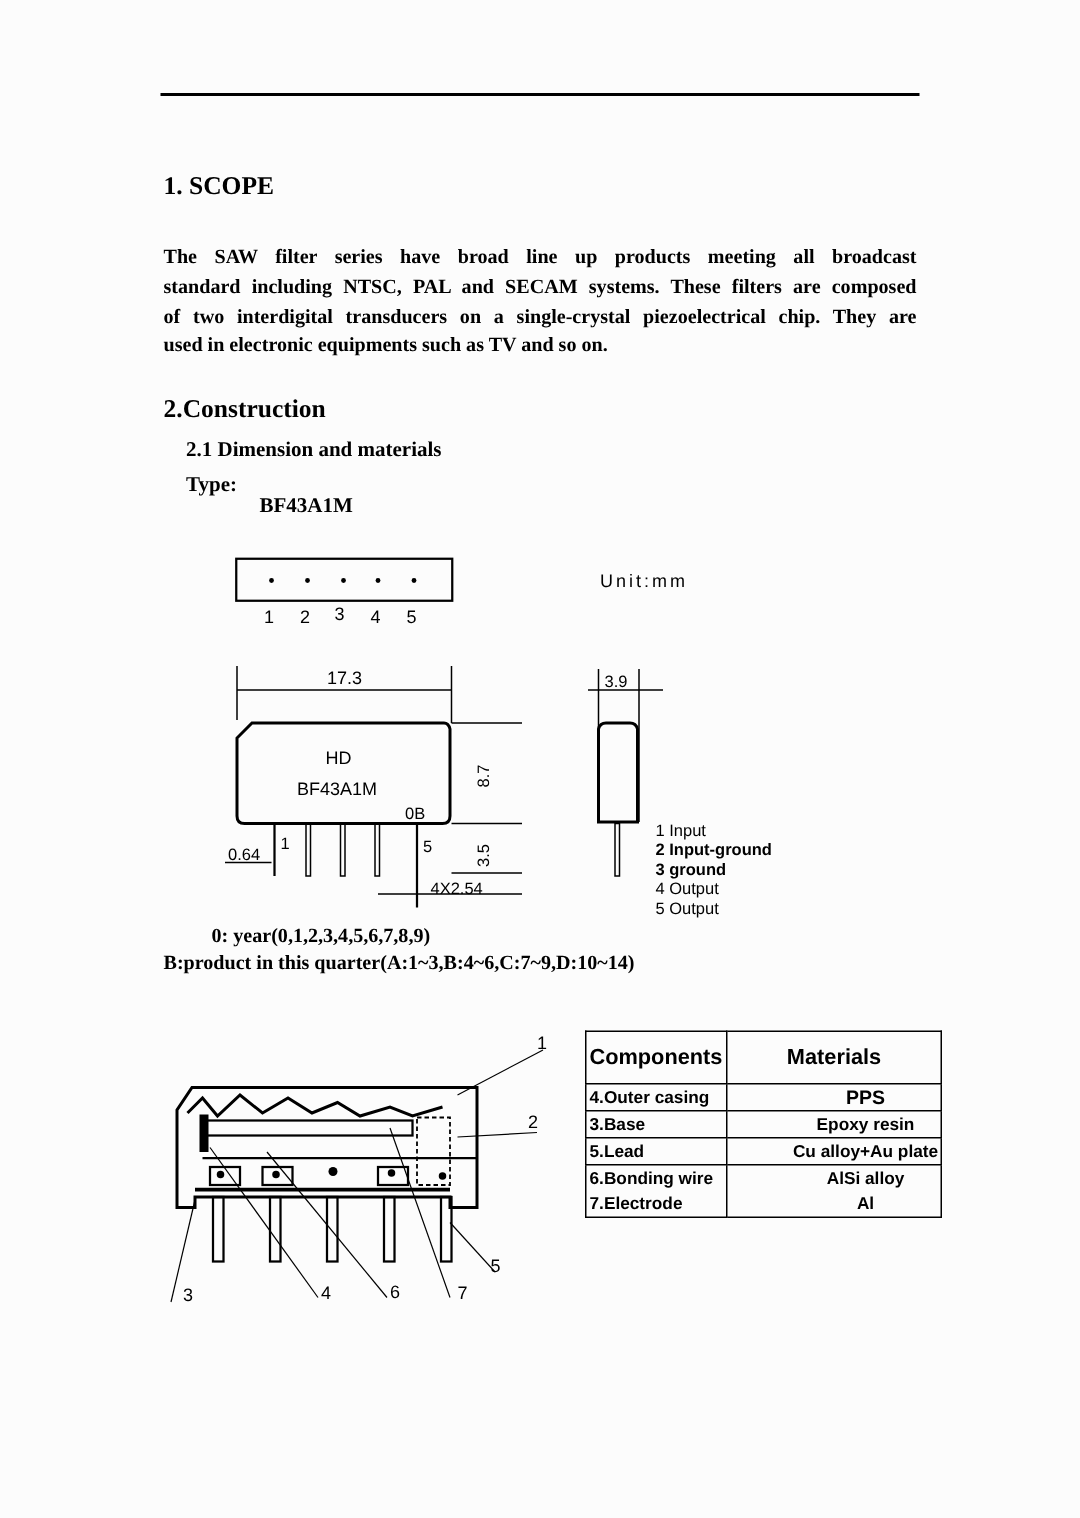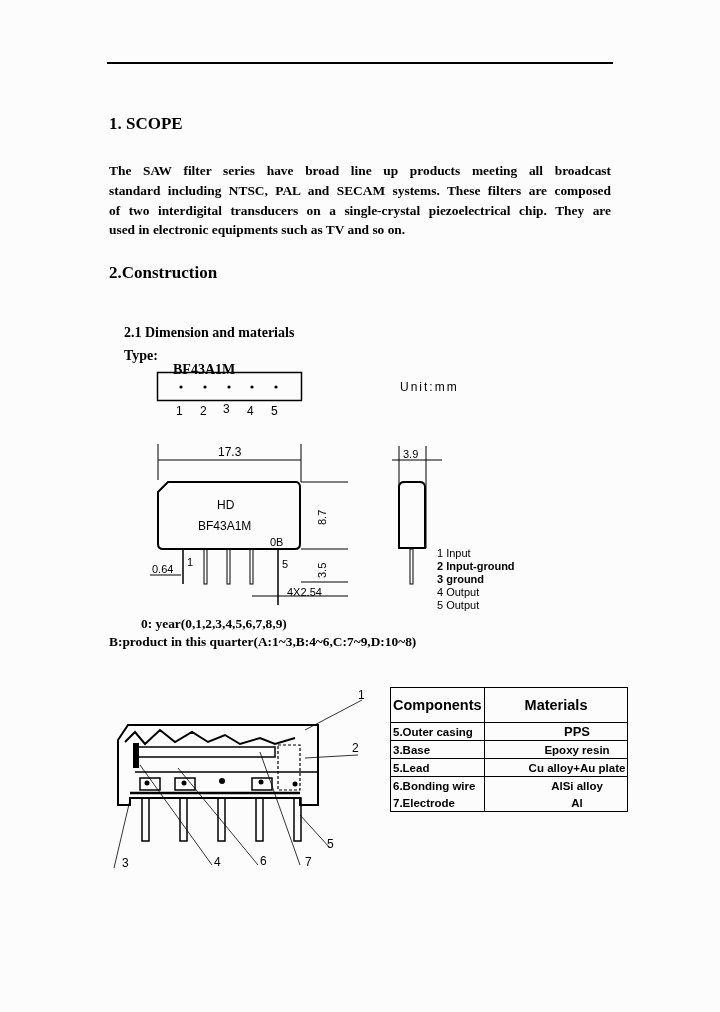--- a/index.html
+++ b/index.html
@@ -1,21 +1,21 @@
 <!DOCTYPE html>
 <html><head>
 <meta charset="utf-8">
 <style>
   html, body { margin:0; padding:0; }
   body { width:720px; height:1012px; background:#fcfcfc; position:relative; overflow:hidden;
          font-family:"Liberation Serif", serif; color:#000; }
   .abs { position:absolute; }
   .rule { left:107px; top:62px; width:506px; height:2px; background:#000; }
   .h1 { font-weight:bold; font-size:17px; }
-  .h2 { font-weight:bold; font-size:14px;margin-top:32px; }
+  .h2 { font-weight:bold; font-size:14px; }
   .para { left:109px; top:161px; width:502px; font-weight:bold; font-size:13.4px; line-height:19.8px; text-align:justify; }
   .para span { display:block; text-align:justify; text-align-last:justify; }
   .para span.last { text-align-last:left; }
   .note { font-weight:bold; font-size:13.4px; line-height:18px; }
   table.mat { border-collapse:collapse; font-family:"Liberation Sans", sans-serif; font-weight:bold; }
   table.mat td { border:1px solid #000; padding:0 2px; font-size:11.5px; height:17px; white-space:nowrap; }
   table.mat td.c2 { text-align:center;padding-left:44px; }
   table.mat tr.head td { height:34px; font-size:14.5px; text-align:center; }
   table.mat tr.nb td { border-bottom:none; }
   table.mat tr.nt td { border-top:none; }
@@ -99,21 +99,21 @@
   <g font-family="Liberation Sans, sans-serif" font-size="11" fill="#000">
     <text x="437" y="557">1  Input</text>
     <text x="437" y="570" font-weight="bold">2  Input-ground</text>
     <text x="437" y="583" font-weight="bold">3  ground</text>
     <text x="437" y="596">4  Output</text>
     <text x="437" y="609">5  Output</text>
   </g>
 </svg>
 
 <div class="abs note" style="left:109px;top:615px;margin-left:32px;">0: year(0,1,2,3,4,5,6,7,8,9)</div>
-<div class="abs note" style="left:109px;top:633px;">B:product in this quarter(A:1~3,B:4~6,C:7~9,D:10~8)</div>
+<div class="abs note" style="left:109px;top:633px;">B:product in this quarter(A:1~3,B:4~6,C:7~9,D:10~14)</div>
 
 <svg class="abs" style="left:100px;top:680px;" width="280" height="200">
   <g fill="none" stroke="#000" stroke-width="2">
     <path d="M18 125 L18 60 L28 45 L218 45 L218 125 L200 125 L200 118 L30 118 L30 125 Z"></path>
     <path d="M25 62 L35 52 L45 64 L60 50 L75 62 L92 52 L108 62 L125 55 L140 64 L160 58 L175 64 L195 58"></path>
     <rect x="35" y="67" width="140" height="10" stroke-width="1.5"></rect>
     <line x1="35" y1="92" x2="218" y2="92" stroke-width="1.5"></line>
     <rect x="40" y="98" width="20" height="12" stroke-width="1.5"></rect>
     <rect x="75" y="98" width="20" height="12" stroke-width="1.5"></rect>
     <rect x="152" y="98" width="20" height="12" stroke-width="1.5"></rect>
@@ -153,21 +153,21 @@
   </g>
 </svg>
 
 <table class="abs mat" style="left:390px;top:687px;width:197px;">
   <tbody>
       <tr class="head">
     <td>Components</td>
     <td>Materials</td>
   </tr>
   <tr>
-    <td>5.Outer casing</td>
+    <td>4.Outer casing</td>
     <td class="c2" style="font-size:13px">PPS</td>
   </tr>
   <tr>
     <td>3.Base</td>
     <td class="c2">Epoxy resin</td>
   </tr>
   <tr>
     <td>5.Lead</td>
     <td class="c2">Cu alloy+Au plate</td>
   </tr>

